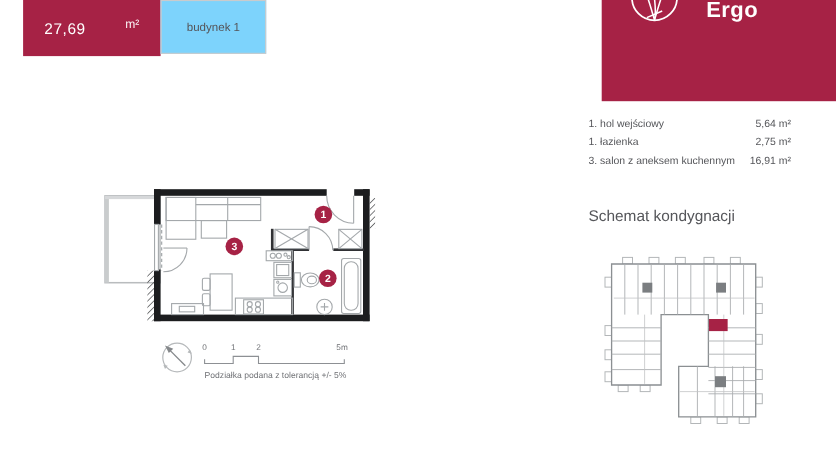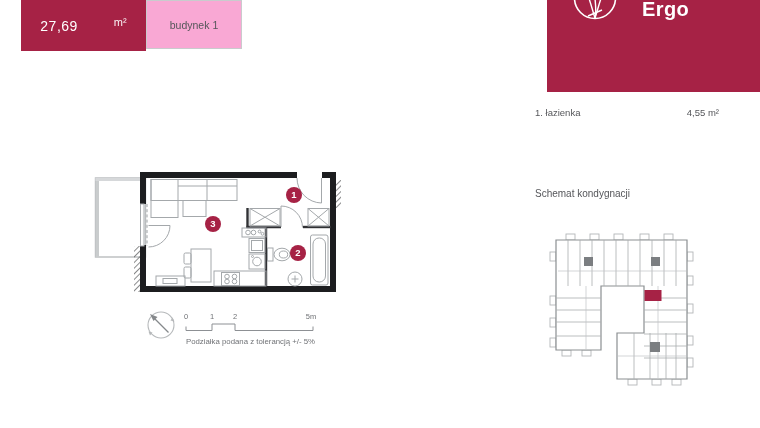--- a/index.html
+++ b/index.html
@@ -9,35 +9,35 @@
   html,body{margin:0;padding:0;background:#fff;}
   #stage{position:relative;width:760px;height:428px;background:#fff;overflow:hidden;
          font-family:"Liberation Sans",sans-serif;}
   .abs{position:absolute;}
 
   
   #area-box{left:21px;top:0;width:125px;height:51px;background:var(--accent);color:#fff;
             display:flex;align-items:center;justify-content:center;gap:4px;}
   #area-box .val{font-size:14px;letter-spacing:.5px;}
   #area-box .unit{font-size:11px;margin-bottom:8px;opacity:.95;margin-left:32px;}
-  #building-box{left:146px;top:0;width:96px;height:49px;background:#f9a8d4;
+  #building-box{left:146px;top:0;width:96px;height:49px;background:#7dd3fc;
             border:1px solid var(--border);box-sizing:border-box;display:flex;align-items:center;
             justify-content:center;color:var(--text);font-size:10.5px;}
 
   
   #brand-panel{left:510px;top:0;width:227px;height:92px;background:var(--accent);color:#fff;overflow:hidden;margin-left:37px;}
   #brand-logo{position:absolute;left:24px;top:-26px;width:48px;height:48px;}
   #brand-name{position:absolute;left:95px;top:-2px;font-size:20px;font-weight:bold;letter-spacing:.4px;}
   #brand-address{position:absolute;left:26px;top:41px;font-size:13px;font-weight:normal;
                  color:rgba(255,255,255,.96);letter-spacing:.2px;}
 
   
   #room-list{left:535px;top:107px;width:184px;color:var(--text);font-size:9.5px;}
   .room-row{display:flex;justify-content:space-between;align-items:baseline;height:17px;}
-  #floor-section-label{left:535px;top:188px;font-size:10px;color:var(--text);}
+  #floor-section-label{left:535px;top:188px;font-size:14px;color:var(--text);}
 
   
   svg text{font-family:"Liberation Sans",sans-serif;}
   .wallf{fill:var(--wall);}
   .iw{stroke:#303134;stroke-width:2.4;fill:none;}
   .furn{fill:none;stroke:var(--line);stroke-width:1;}
   .furnw{fill:#fff;stroke:var(--line);stroke-width:1;}
   .bal{fill:none;stroke:#b9bcbe;stroke-width:1.4;}
   .badge{fill:var(--accent);}
   .badge-t{fill:#fff;font-size:9.5px;font-weight:bold;text-anchor:middle;}
@@ -72,22 +72,30 @@
       <path d="M 10 6 C 18 20, 20 32, 24 44" fill="none" stroke="#fff" stroke-width="1.4"></path>
       <path d="M 38 6 C 30 20, 28 32, 24 44" fill="none" stroke="#fff" stroke-width="1.4"></path>
       <path d="M 24 3.5 C 21 18, 27 32, 24 44" fill="none" stroke="#fff" stroke-width="1.4"></path>
       <path d="M 17 42 L 31 36" fill="none" stroke="#fff" stroke-width="1.4"></path>
     </svg>
     <div id="brand-name">Ergo</div>
   </div>
 
   <div id="room-list" class="abs">
     <div class="room-row">
+      <span>1. hol wejściowy</span>
+      <span>5,64 m²</span>
+    </div>
+    <div class="room-row">
       <span>1. łazienka</span>
-      <span>4,55 m²</span>
+      <span>2,75 m²</span>
+    </div>
+    <div class="room-row">
+      <span>3. salon z aneksem kuchennym</span>
+      <span>16,91 m²</span>
     </div>
   </div>
 
   <div id="floor-section-label" class="abs">Schemat kondygnacji</div>
 
   <svg class="abs" style="left:0;top:0;" width="760" height="428" viewBox="0 0 760 428">
     <defs>
       <pattern id="hatch" width="4" height="4" patternUnits="userSpaceOnUse" patternTransform="rotate(45)">
         <line x1="0" y1="0" x2="0" y2="4" stroke="#4a4b4d" stroke-width="1.3"></line>
       </pattern>

